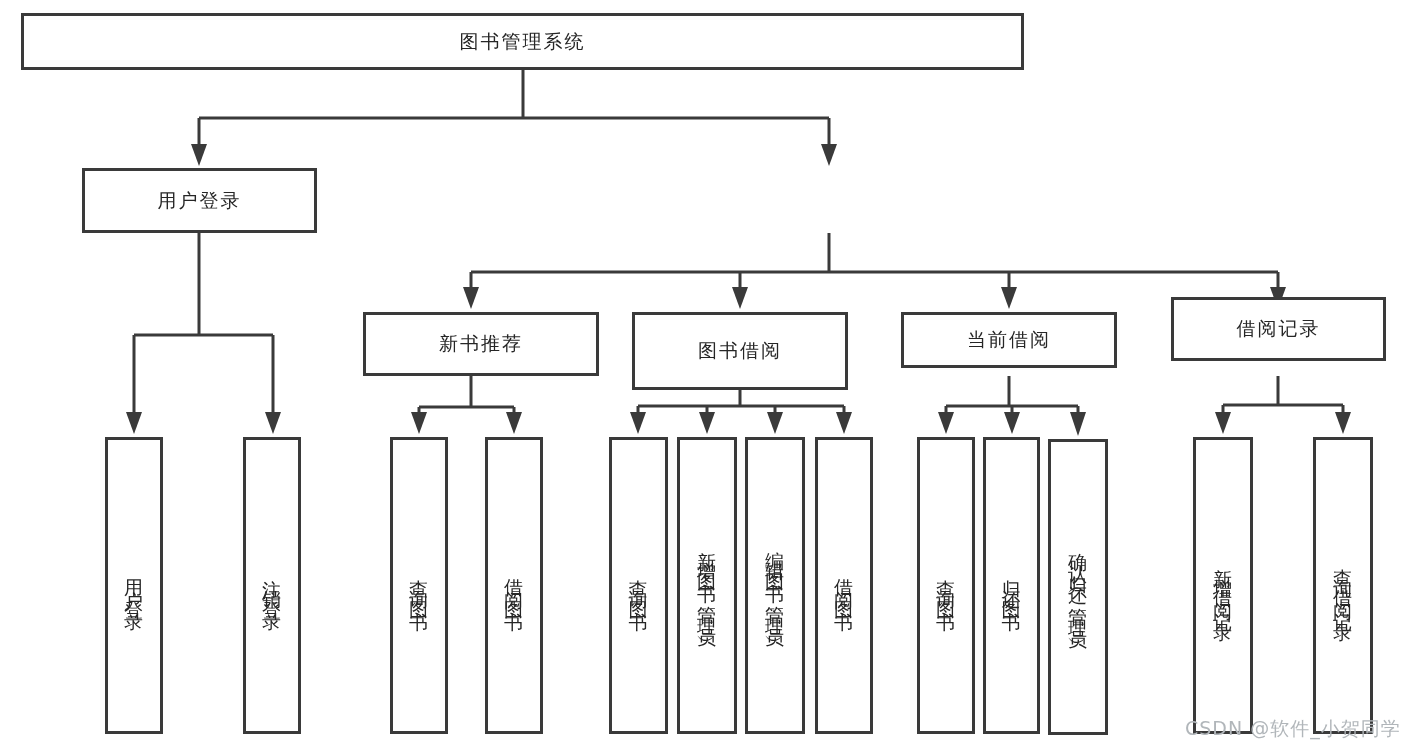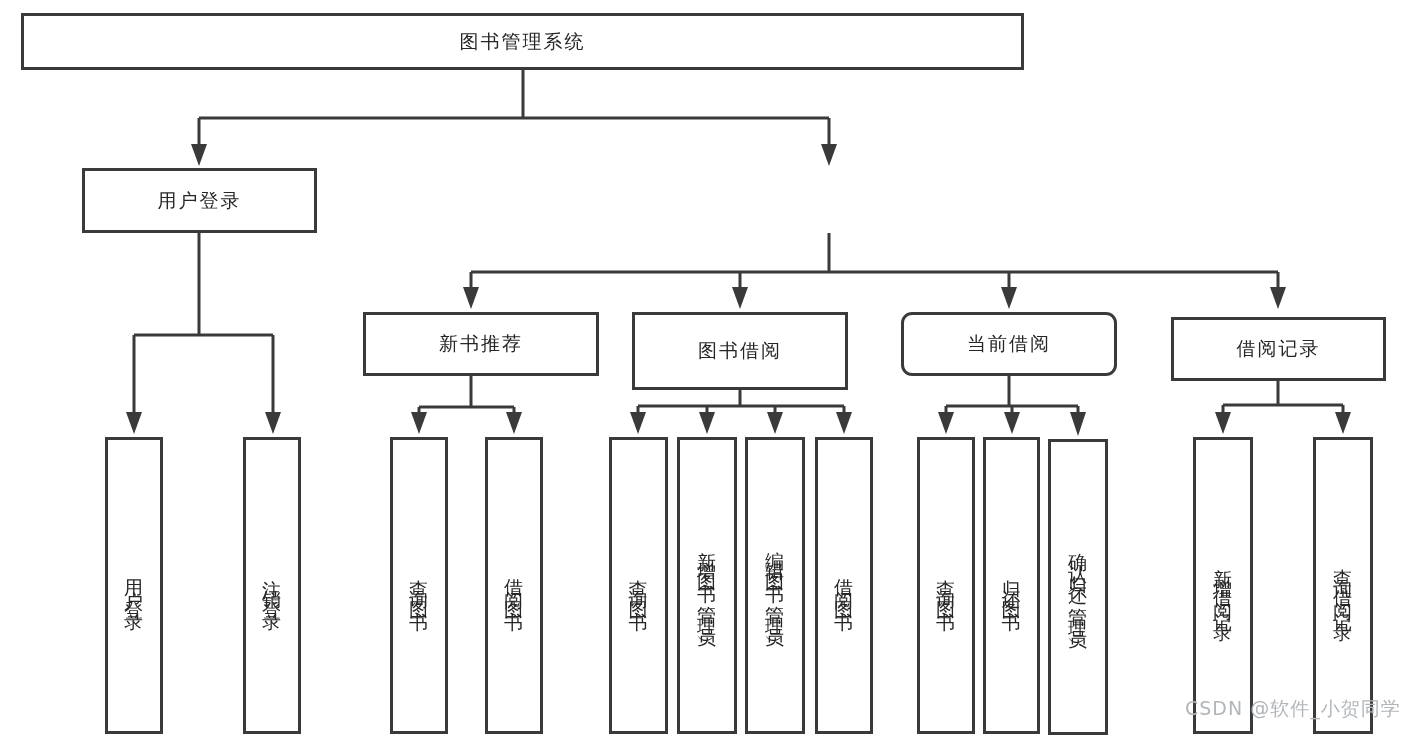--- a/index.html
+++ b/index.html
@@ -43,21 +43,21 @@
     writing-mode: vertical-rl;
     text-orientation: mixed;
     font-size: 19px;
     line-height: 1;
     letter-spacing: 11px;
     white-space: nowrap;
   }
   .watermark {
     position: absolute;
     left: 1185px;
-    top: 696px;
+    top: 716px;
     font-size: 19px;
     letter-spacing: 1px;
     color: #b1b6ba;
     z-index: 6;
     white-space: nowrap;
   }
 </style>
 </head>
 <body>
 
@@ -110,24 +110,24 @@
   <div class="node h" style="left:82px; top:168px; width:235px; height:65px;">
     <span>用户登录</span>
   </div>
 
   <div class="node h" style="left:363px; top:312px; width:236px; height:64px;">
     <span>新书推荐</span>
   </div>
   <div class="node h" style="left:632px; top:312px; width:216px; height:78px;">
     <span>图书借阅</span>
   </div>
-  <div class="node h" style="left:901px; top:312px; width:216px; height:64px;border-radius:11px;">
+  <div class="node h" style="left:901px; top:312px; width:216px; height:56px;">
     <span>当前借阅</span>
   </div>
-  <div class="node h" style="left:1171px; top:317px; width:215px; height:64px;">
+  <div class="node h" style="left:1171px; top:297px; width:215px; height:64px;">
     <span>借阅记录</span>
   </div>
 
   <div class="node v" style="left:105px; top:437px; width:58px; height:297px;">
     <span>用户登录</span>
   </div>
   <div class="node v" style="left:243px; top:437px; width:58px; height:297px;">
     <span>注销登录</span>
   </div>
 

